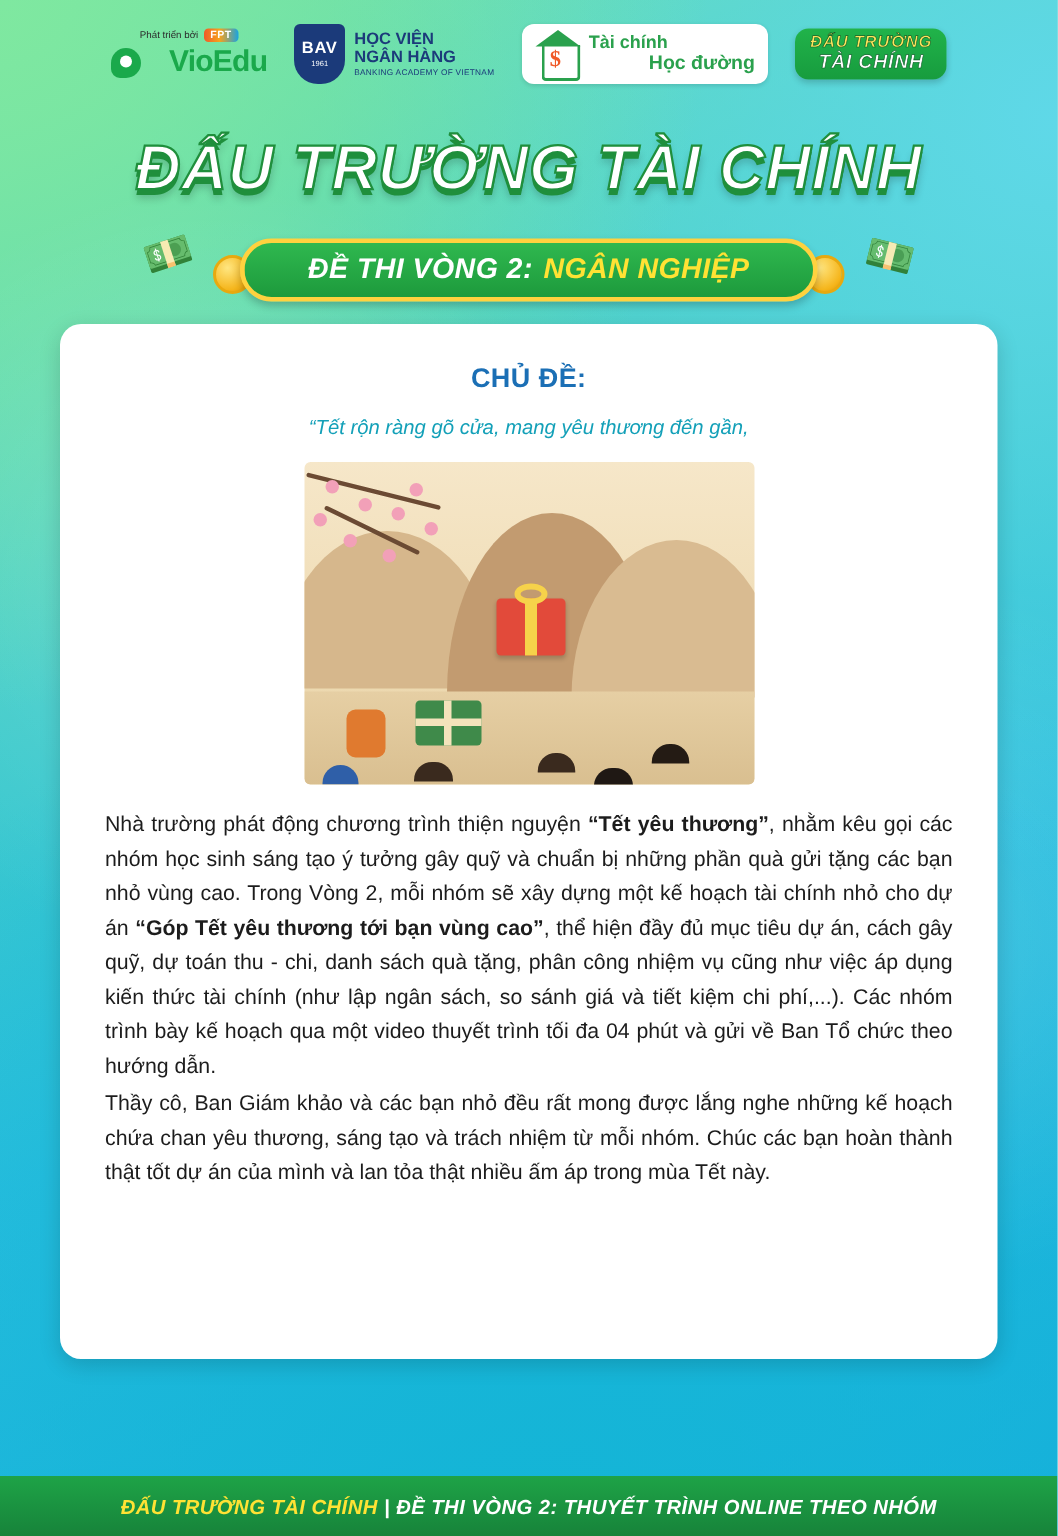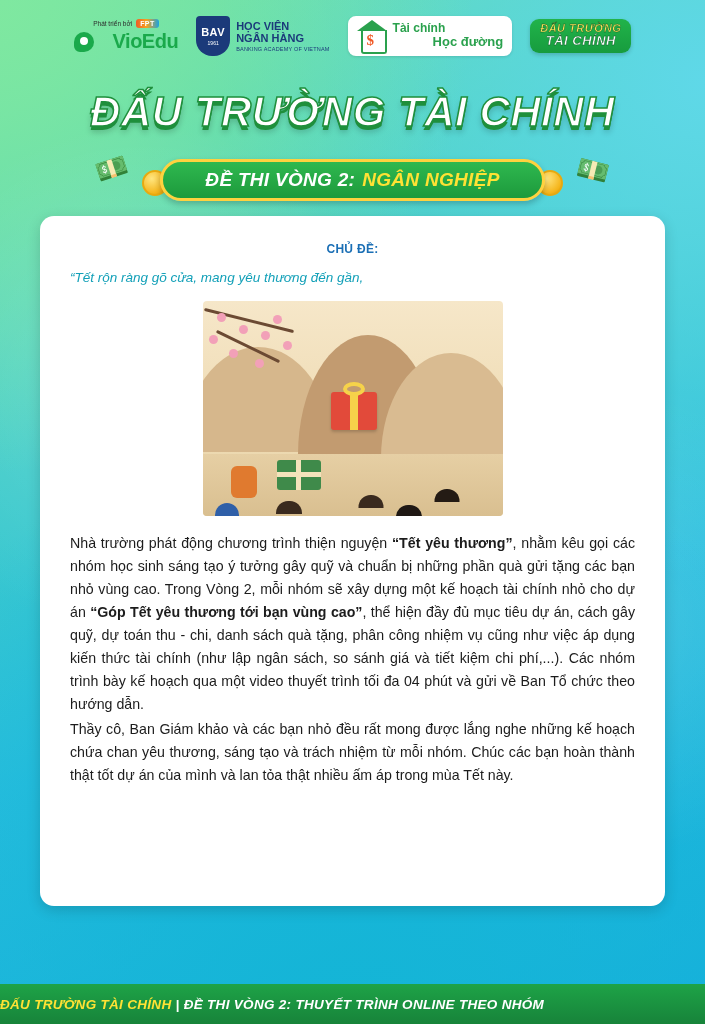--- a/index.html
+++ b/index.html
@@ -327,34 +327,35 @@
     background: #ffffff;
     border-radius: 14px;
     padding: 26px 30px 30px 30px;
     box-shadow: 0 4px 14px rgba(0,0,0,0.16);
     height: 690px;
     box-sizing: border-box;
     overflow: hidden;
   }
   .topic-label {
     text-align: center;
-    font-size: 12px;
+    font-size: 18px;
     font-weight: bold;
     color: #1b6fb5;
     letter-spacing: 0.3px;
   }
   .topic-title {
     text-align: center;
     font-size: 16.5px;
     font-weight: bold;
     color: #1d9a3c;
     margin-top: 14px;
     letter-spacing: 0.1px;
   }
   .quote {
+    text-align: center;
     font-size: 13.5px;
     font-style: italic;
     color: #13a0b8;
     margin-top: 12px;
     line-height: 1.55;
   }
 
   
   .illus-wrap {
     display: flex;
@@ -479,21 +480,21 @@
   .body-text b { font-weight: bold; }
 
   
   .footer {
     position: absolute;
     left: 0; right: 0; bottom: 0;
     height: 40px;
     background: linear-gradient(180deg,#1ea347 0%, #17833a 100%);
     display: flex;
     align-items: center;
-    justify-content: flex-start;
+    justify-content: center;
     z-index: 5;
   }
   .footer-text {
     font-size: 13.5px;
     font-weight: bold;
     font-style: italic;
     color: #ffffff;
     letter-spacing: 0.3px;
   }
   .footer-text .hi { color: #ffe234; }

